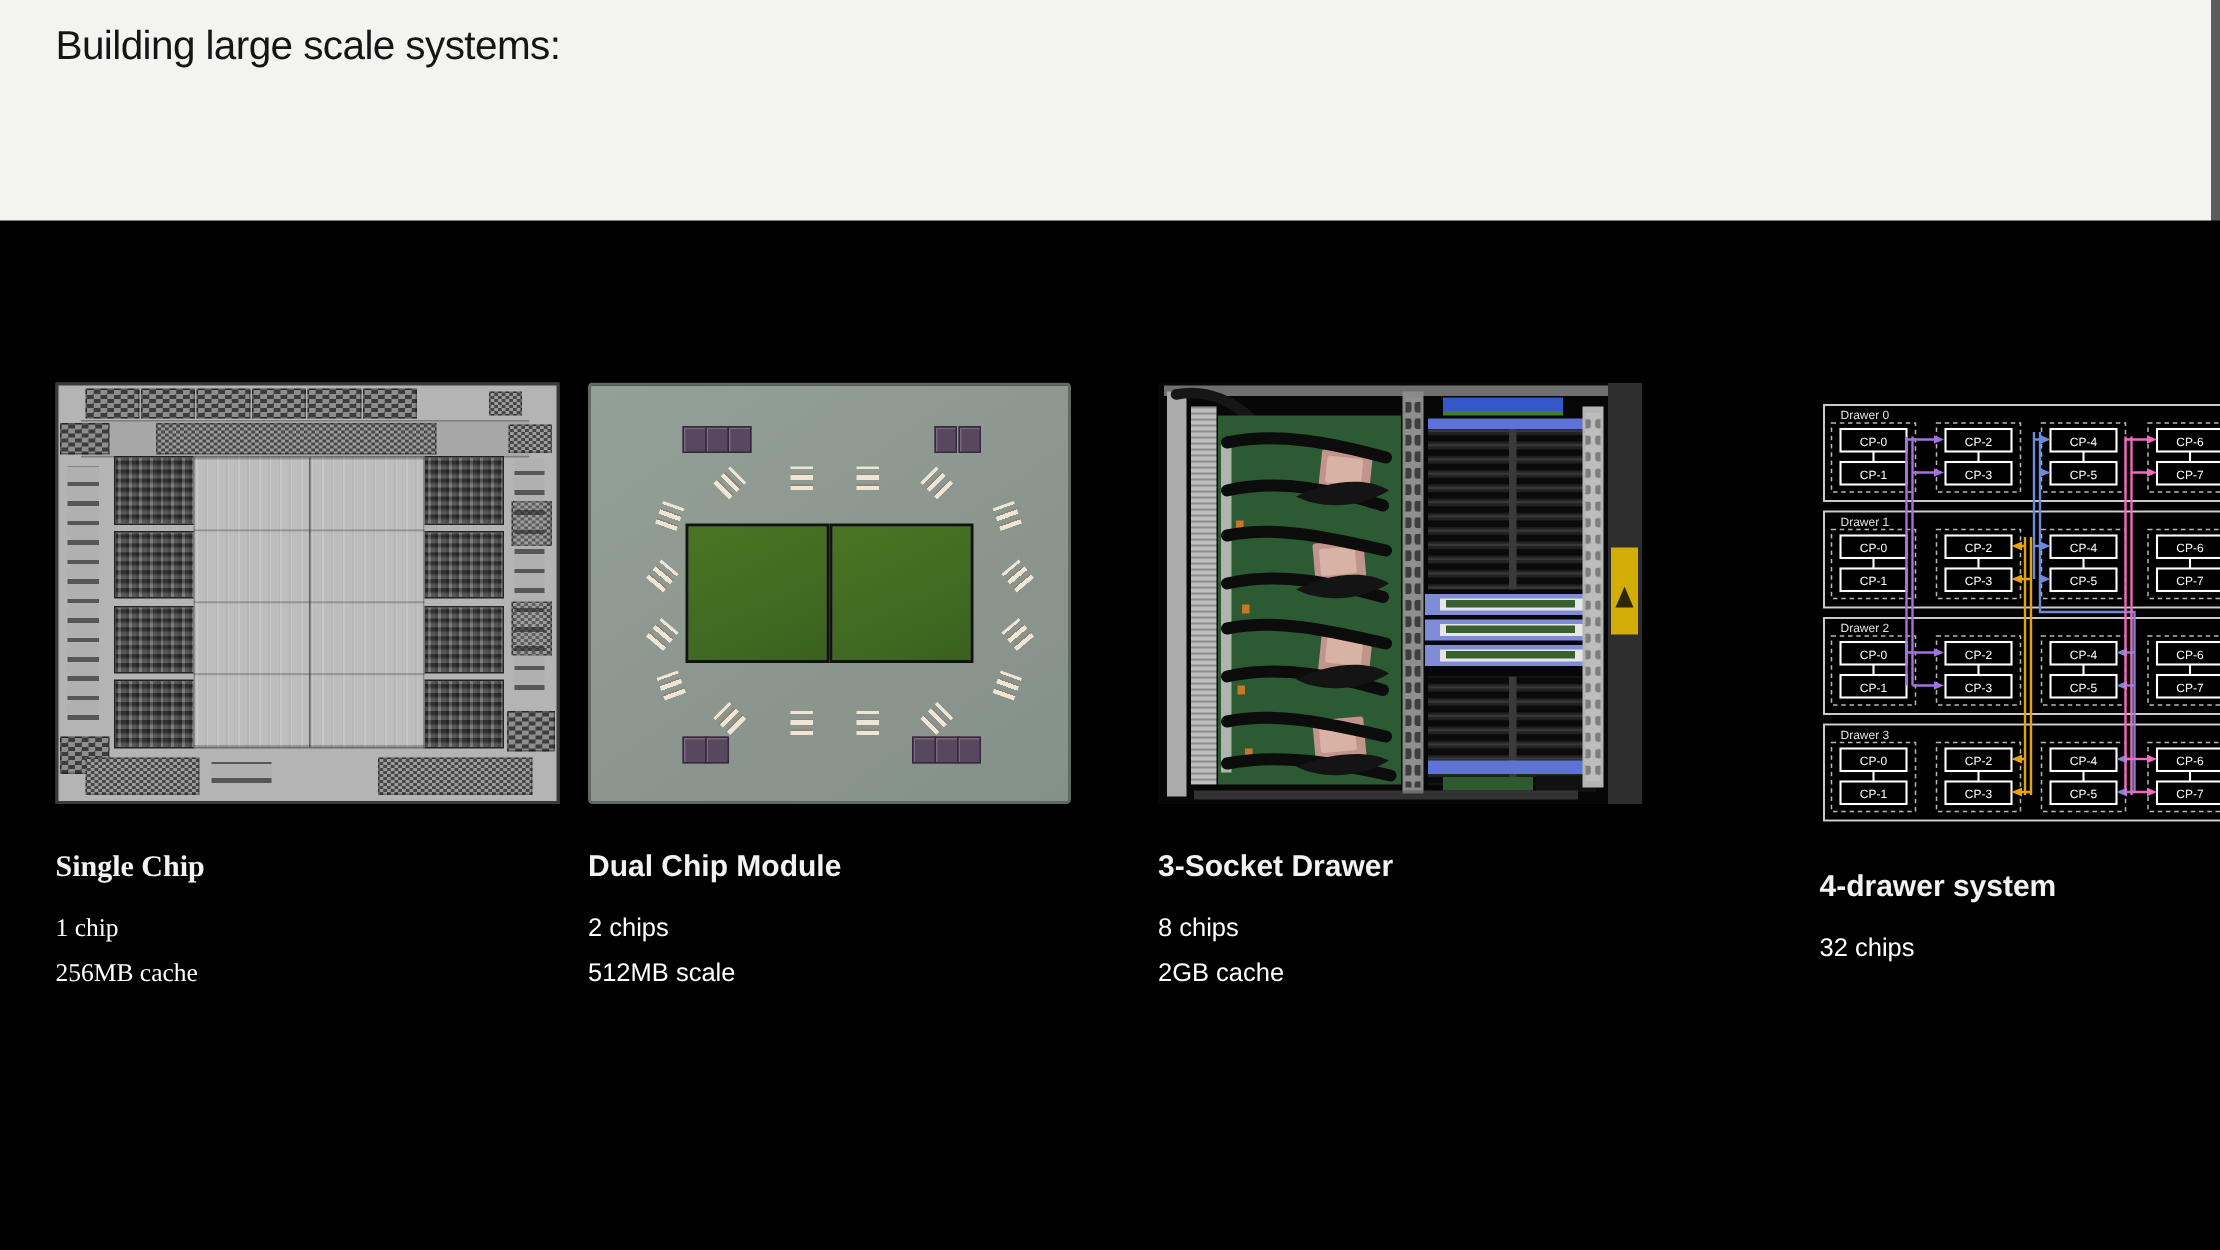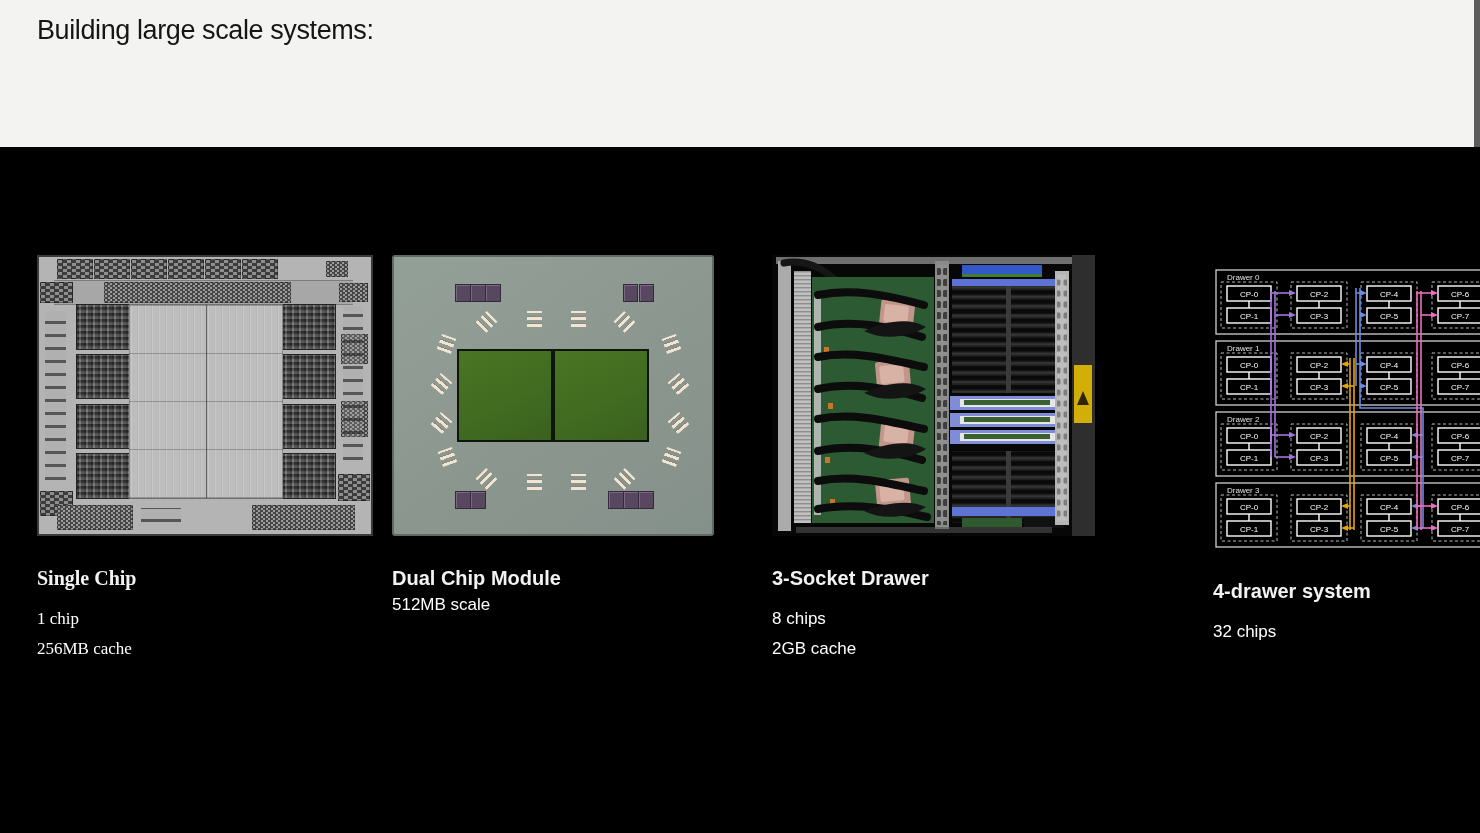--- a/index.html
+++ b/index.html
@@ -137,20 +137,21 @@
           <div class="abs caps" style="left: 86.5%; top: 57%; transform: rotate(-40deg);"></div>
           <div class="abs caps" style="left: 15%; top: 69%; transform: rotate(-20deg);"></div>
           <div class="abs caps" style="left: 84.5%; top: 69%; transform: rotate(20deg);"></div>
           <div class="abs caps" style="left: 27%; top: 77%; transform: rotate(-45deg);"></div>
           <div class="abs caps" style="left: 42%; top: 78%; transform: rotate(0deg);"></div>
           <div class="abs caps" style="left: 55.5%; top: 78%; transform: rotate(0deg);"></div>
           <div class="abs caps" style="left: 70%; top: 77%; transform: rotate(45deg);"></div>
         </div>
     </figure>
     <h2 class="cap-title">Dual Chip Module</h2>
+    <p class="cap-sub first">2 chips</p>
     <p class="cap-sub">512MB scale</p>
   </article>
 
   <article class="panel" id="panel-3">
     <figure class="visual">
       <svg class="drawer-svg" viewBox="0 0 323 281">
         <defs>
           <pattern id="slats" width="12" height="9.5" patternUnits="userSpaceOnUse">
             <rect width="12" height="9.5" fill="#0a0a0a"></rect>
             <rect y="1.5" width="12" height="5" fill="#222"></rect>

